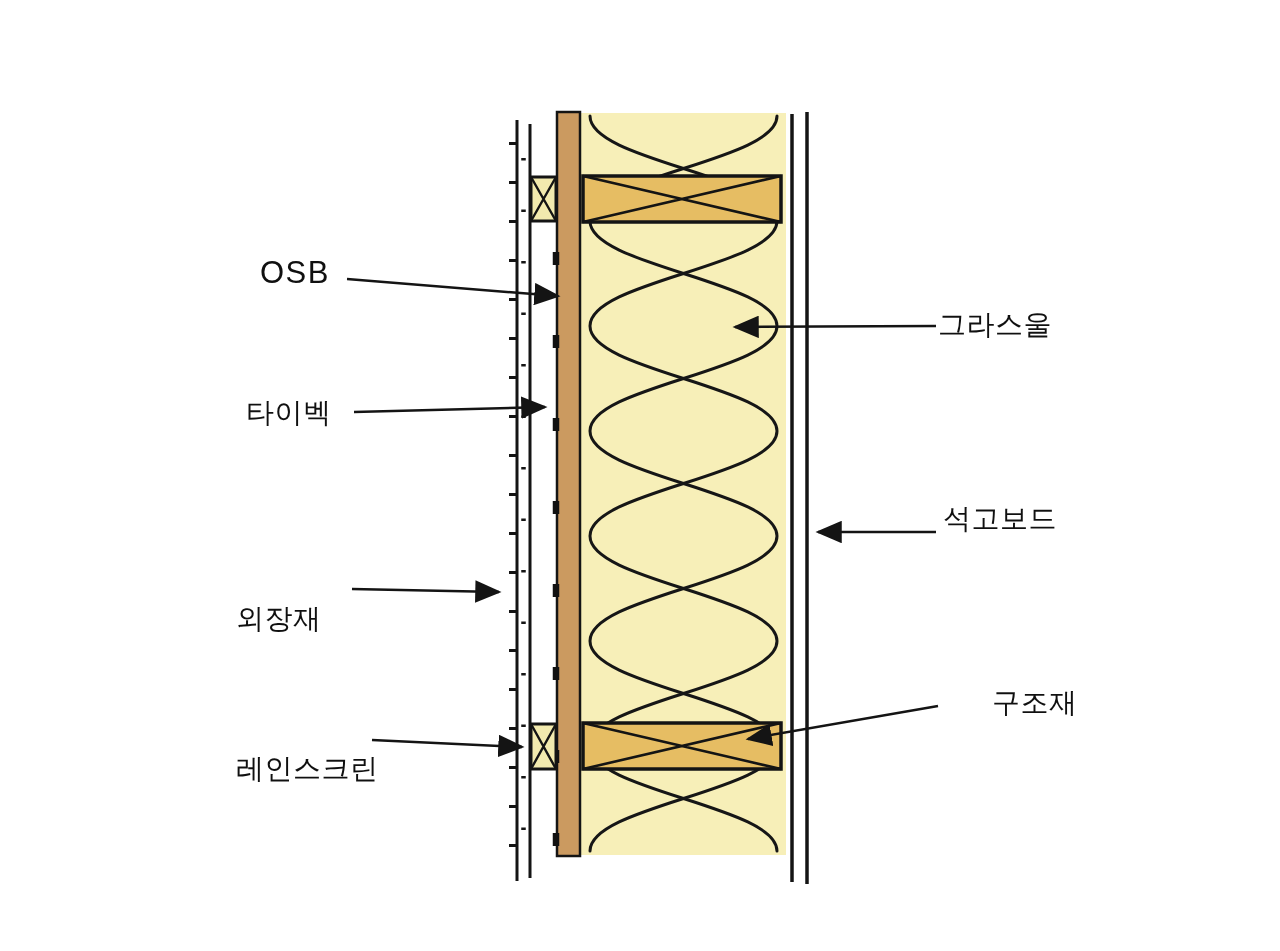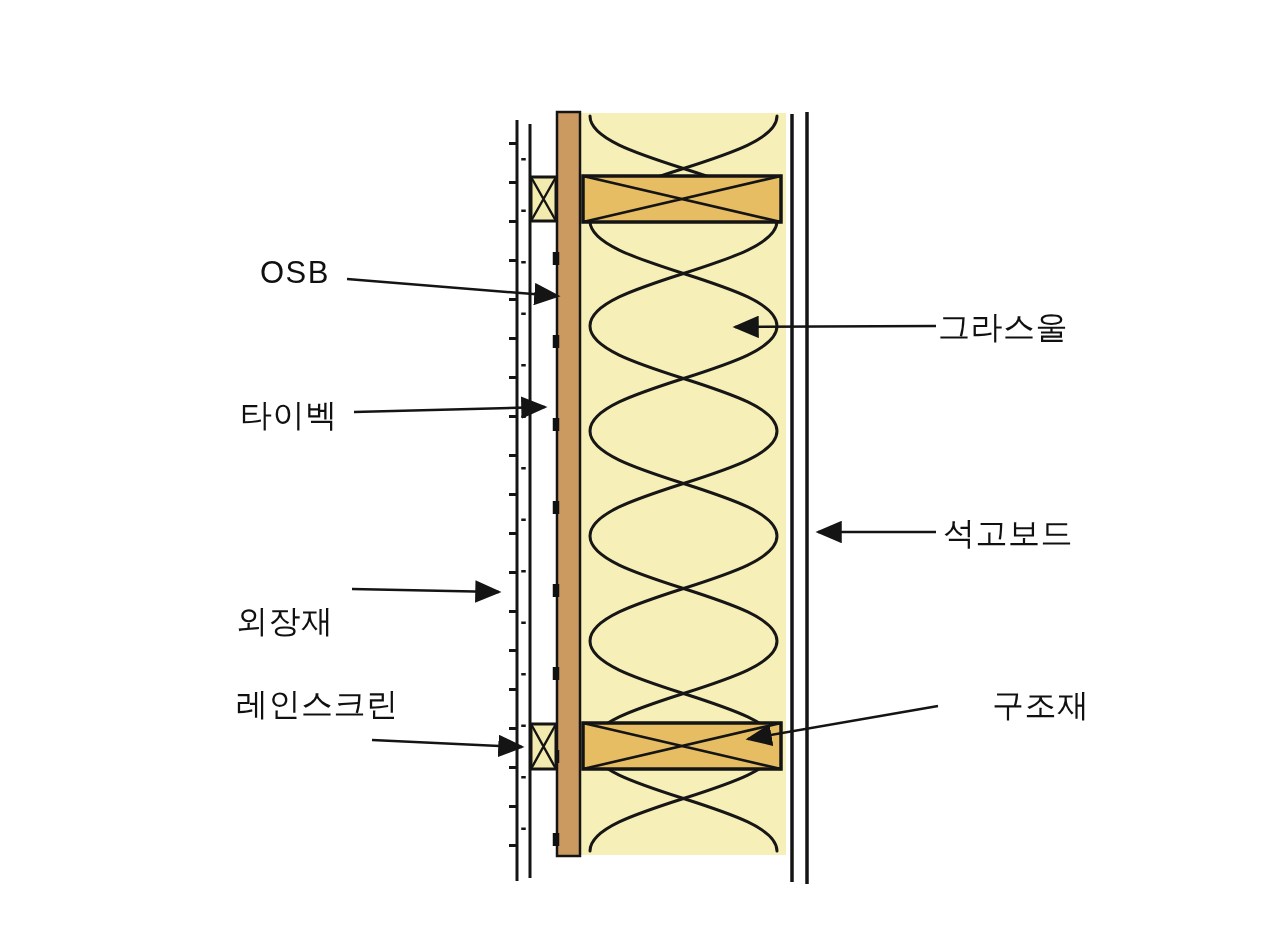--- a/index.html
+++ b/index.html
@@ -2,21 +2,21 @@
 <html><head>
 <meta charset="utf-8">
 <style>
   html,body{margin:0;padding:0;background:#ffffff;}
   .stage{
     position:relative;width:1280px;height:951px;background:#ffffff;
     font-family:"Liberation Sans","DejaVu Sans",sans-serif;overflow:hidden;
   }
   .stage svg{position:absolute;left:0;top:0;}
   .label{
-    position:absolute;color:#101010;font-size:32px;line-height:1.1;
+    position:absolute;color:#101010;font-size:28px;line-height:1.1;
     letter-spacing:0.5px;white-space:nowrap;
   }
   .label.osb{font-size:31px;letter-spacing:1.5px;}
 </style>
 </head>
 <body>
 
 <div class="stage">
 
   <svg width="1280" height="951" viewBox="0 0 1280 951">
@@ -74,20 +74,20 @@
       <line x1="354" y1="412" x2="545" y2="407" marker-end="url(#ah)"></line>
       <line x1="352" y1="589" x2="499" y2="592" marker-end="url(#ah)"></line>
       <line x1="372" y1="740" x2="522" y2="747" marker-end="url(#ah)"></line>
       <line x1="936" y1="326" x2="735" y2="327" marker-end="url(#ah)"></line>
       <line x1="936" y1="532" x2="818" y2="532" marker-end="url(#ah)"></line>
       <line x1="938" y1="706" x2="748" y2="739" marker-end="url(#ah)"></line>
     </g>
   </svg>
 
   <div class="label osb" style="left:260px;top:256px">OSB</div>
-  <div class="label" style="left:240px;top:398px">타이벡</div>
+  <div class="label" style="left:246px;top:398px">타이벡</div>
   <div class="label" style="left:236px;top:604px">외장재</div>
-  <div class="label" style="left:236px;top:687px">레인스크린</div>
+  <div class="label" style="left:236px;top:754px">레인스크린</div>
   <div class="label" style="left:938px;top:310px">그라스울</div>
-  <div class="label" style="left:943px;top:516px">석고보드</div>
+  <div class="label" style="left:943px;top:504px">석고보드</div>
   <div class="label" style="left:992px;top:688px">구조재</div>
 
 </div>
 
 </body></html>

